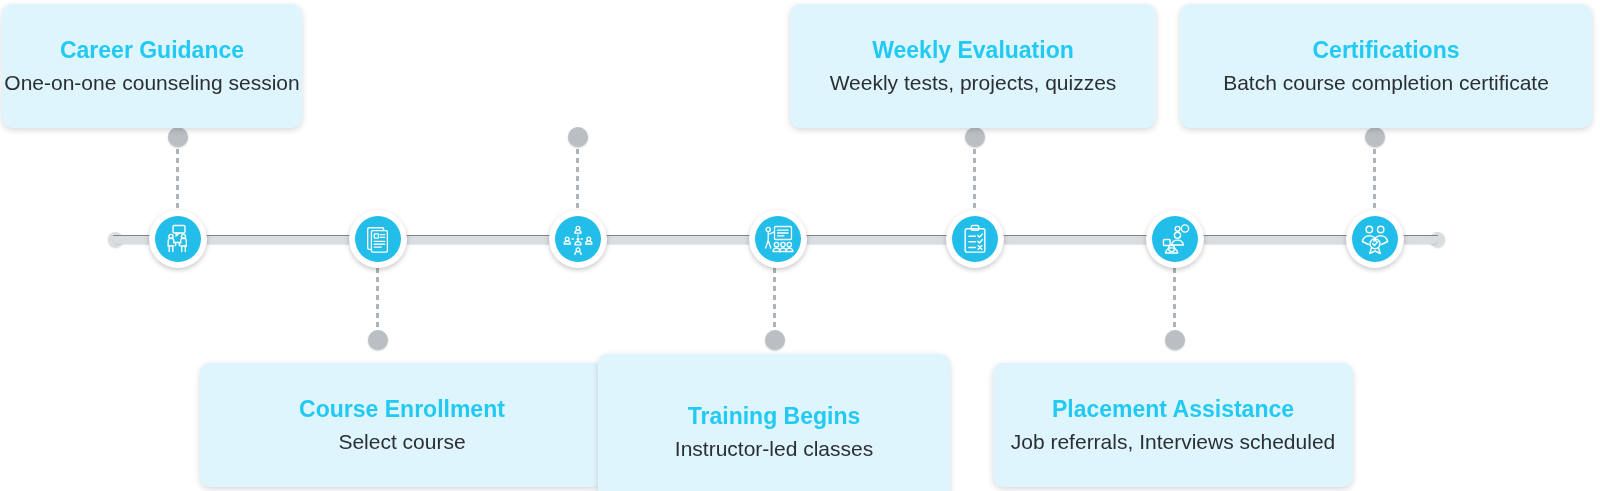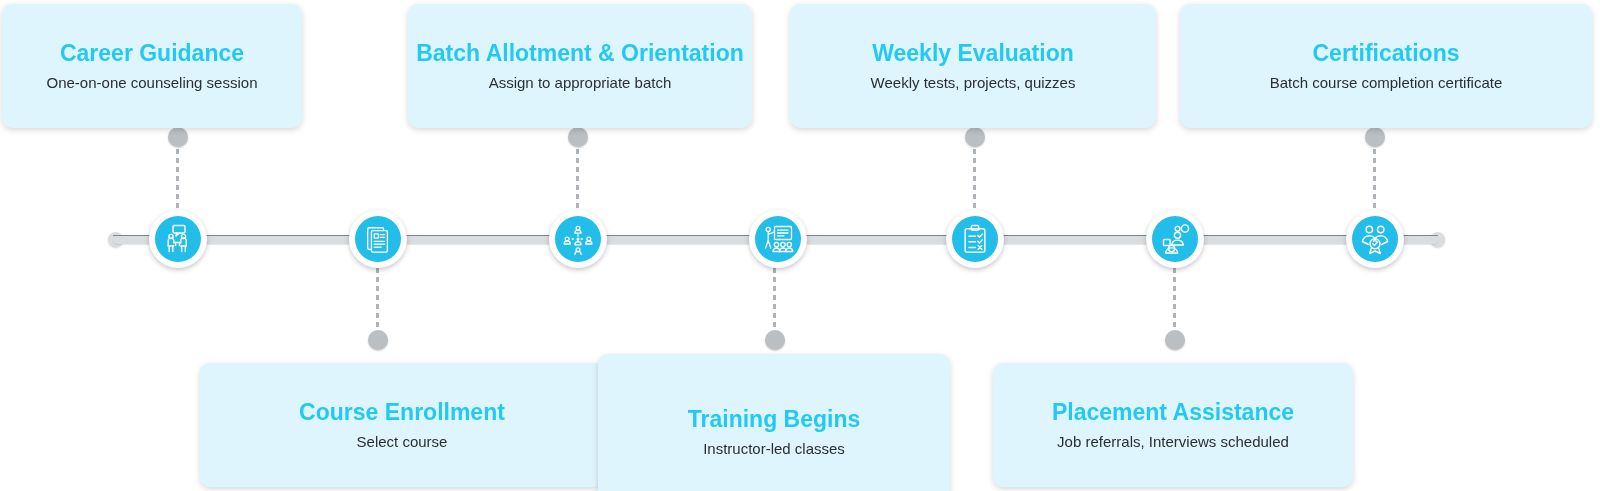--- a/index.html
+++ b/index.html
@@ -87,21 +87,21 @@
   .card-title{
     color:#21c9f3;
     font-size:23px;
     font-weight:bold;
     line-height:1.25;
     white-space:nowrap;
     margin-bottom:6px;
   }
   .card-desc{
     color:#2b2f33;
-    font-size:15px;
+    font-size:21px;
     line-height:1.25;
     white-space:nowrap;
   }
 </style>
 </head>
 <body>
 
 <div id="stage">
 
   <div class="rail-cap" style="left:108px;top:232px;"></div>
@@ -240,24 +240,20 @@
         <path d="M12.6 24.6 L10.6 30.5 L16 28 L21.4 30.5 L19.4 24.6"></path>
       </svg>
     </div>
   </div>
 
   <div class="card" style="left:2px;top:4px;width:300px;height:124px;">
     <div class="card-title">Career Guidance</div>
     <div class="card-desc">One-on-one counseling session</div>
   </div>
 
-  <div class="card" style="left:408px;top:4px;width:344px;height:124px;">
-    <div class="card-title">Batch Allotment &amp; Orientation</div>
-    <div class="card-desc">Assign to appropriate batch</div>
-  </div>
 
   <div class="card" style="left:790px;top:4px;width:366px;height:124px;">
     <div class="card-title">Weekly Evaluation</div>
     <div class="card-desc">Weekly tests, projects, quizzes</div>
   </div>
 
   <div class="card" style="left:1180px;top:4px;width:412px;height:124px;">
     <div class="card-title">Certifications</div>
     <div class="card-desc">Batch course completion certificate</div>
   </div>

